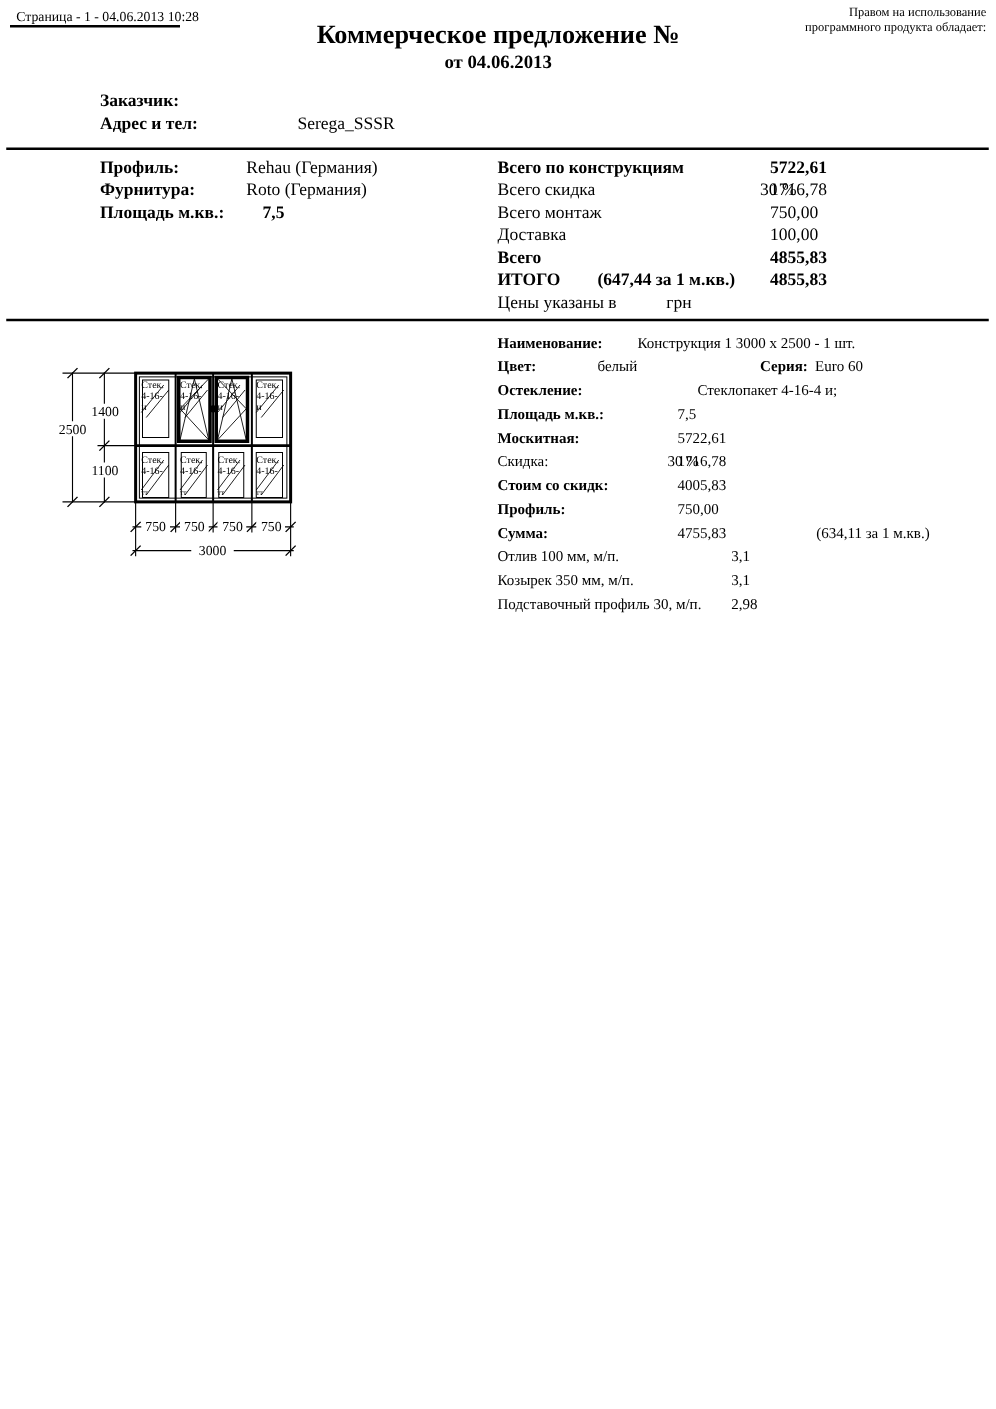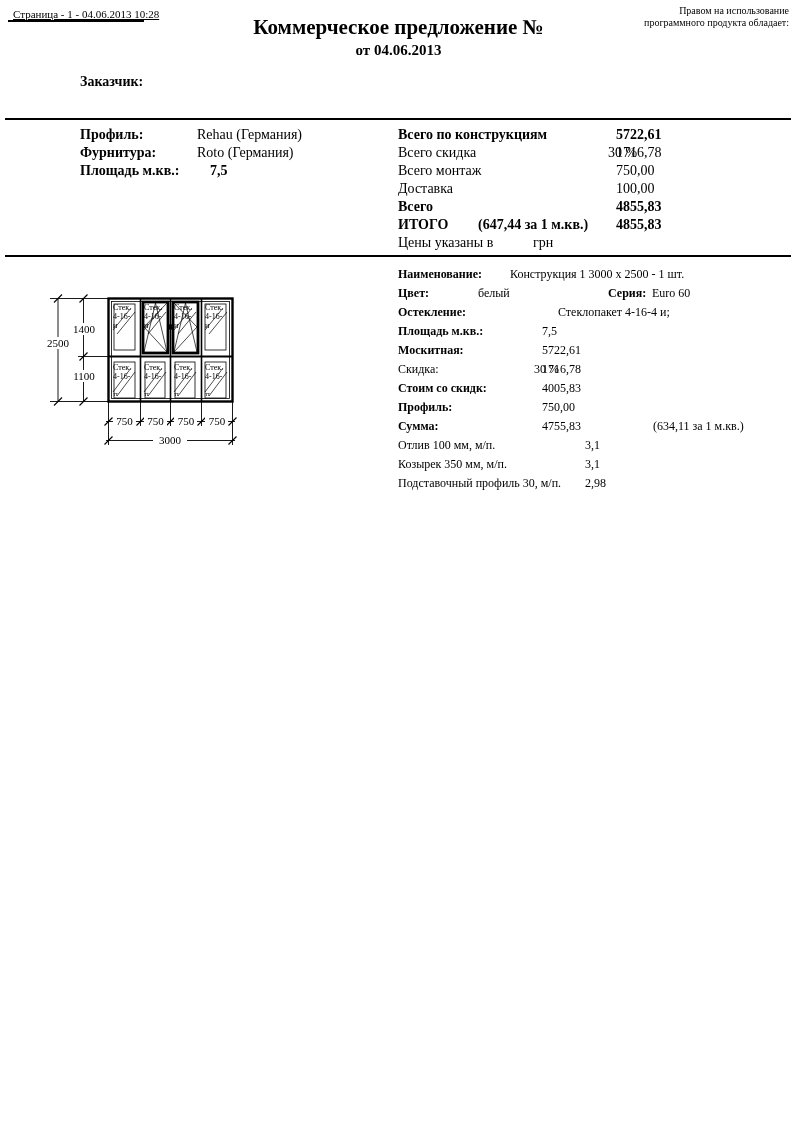--- a/index.html
+++ b/index.html
@@ -4,21 +4,21 @@
 <style>
   * { margin:0; padding:0; box-sizing:border-box; }
   html,body { background:#fff; }
   .page {
     position:relative; width:797px; height:1127px; background:#ffffff;
     font-family:"Liberation Serif","DejaVu Serif",serif; color:#000;
     overflow:hidden;
   }
   .abs { position:absolute; white-space:nowrap; }
   .b { font-weight:bold; }
-  .page-info { left:13px; top:8px; font-size:11px;text-decoration:underline; }
+  .page-info { left:13px; top:8px; font-size:11px; }
   .rights { right:8px; top:5px; font-size:10px; line-height:12px; text-align:right; }
   .rule-short { left:8px; top:20px; width:136px; height:2px; background:#000; }
   .doc-title { left:0; top:15px; width:100%; text-align:center; font-size:21px; font-weight:bold; }
   .doc-date { left:0; top:42px; width:100%; text-align:center; font-size:15px; font-weight:bold; }
   .divider { left:5px; width:786px; height:2px; background:#000; }
   .row { position:absolute; left:0; top:0; width:100%; height:18px; font-size:14px; }
   .row > span { position:absolute; white-space:nowrap; }
   .drow { font-size:12px; }
   .val-r { text-align:left; }
   svg text { font-family:"Liberation Serif","DejaVu Serif",serif; fill:#000; }
@@ -33,20 +33,24 @@
   <div class="abs rights">
     <div>Правом на использование</div>
     <div>программного продукта обладает:</div>
   </div>
   <div class="abs rule-short"></div>
   <div class="abs doc-title">Коммерческое предложение №</div>
   <div class="abs doc-date">от 04.06.2013</div>
 
   <div class="row" style="top:74px">
     <span class="b" style="left:80px">Заказчик:</span>
+  </div>
+  <div class="row" style="top:92px">
+    <span class="b" style="left:80px">Адрес и тел:</span>
+    <span style="left:238px">Serega_SSSR</span>
   </div>
 
   <div class="abs divider" style="top:118px"></div>
 
   <div class="row" style="top:145px">
     <span class="b" style="left:80px">Фурнитура:</span>
     <span style="left:197px">Roto (Германия)</span>
   </div>
   <div class="row" style="top:127px">
     <span class="b" style="left:80px">Профиль:</span>

